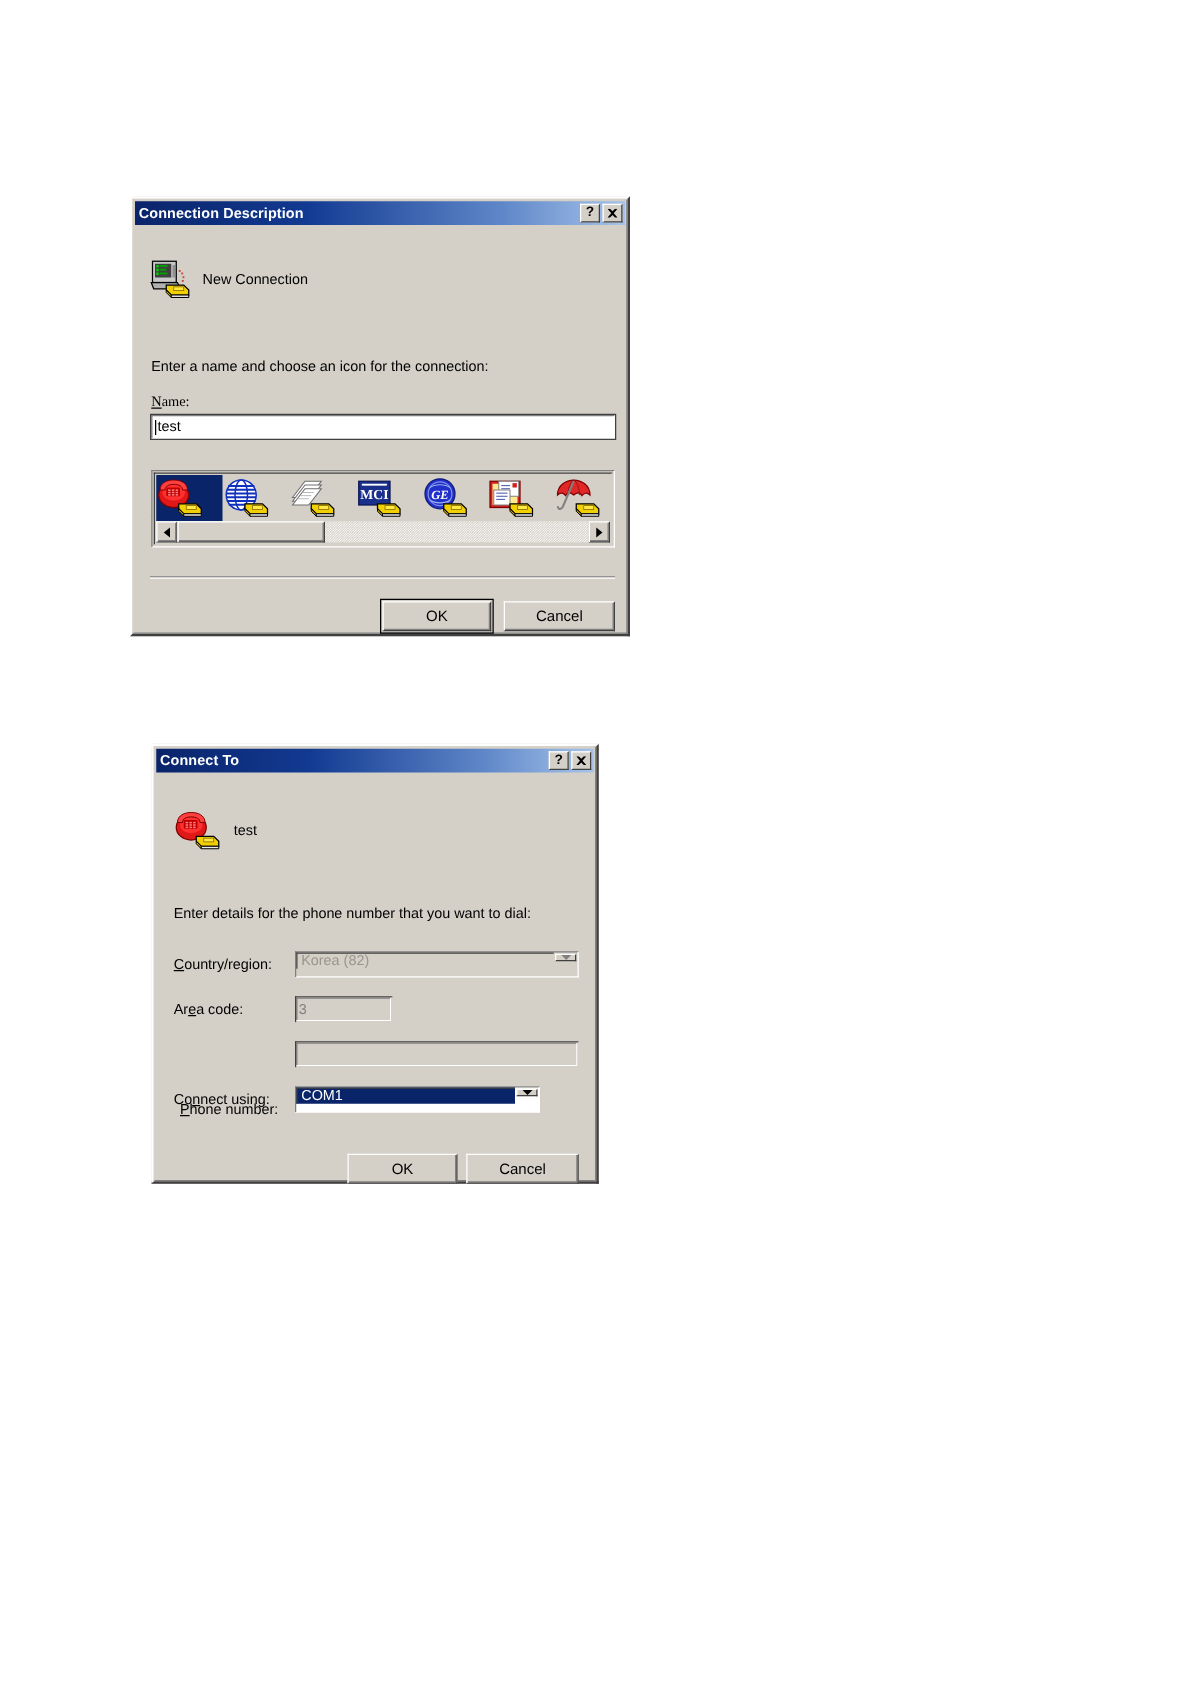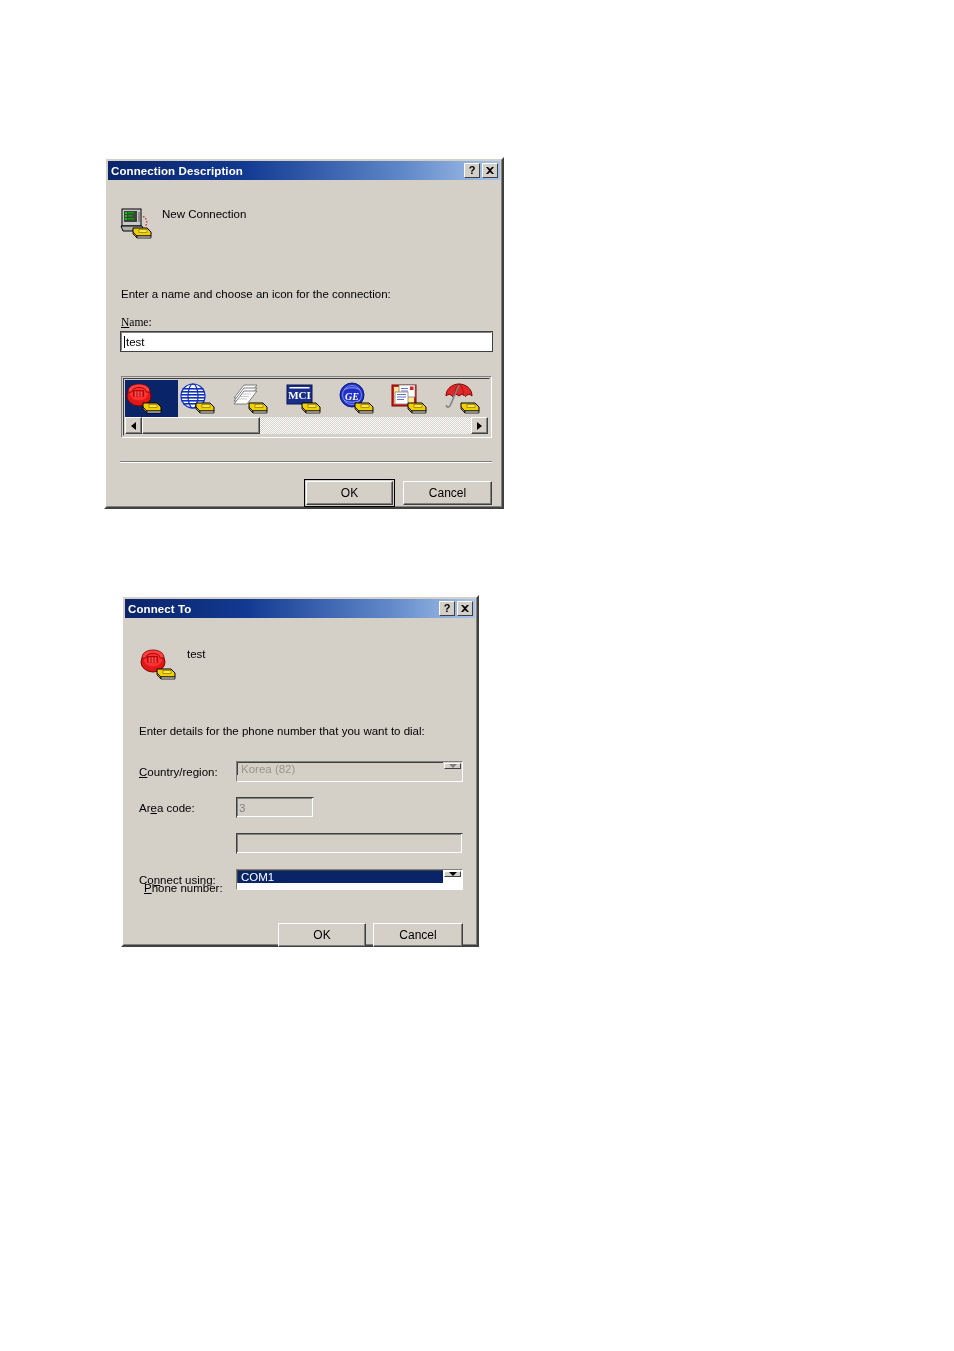--- a/index.html
+++ b/index.html
@@ -72,21 +72,21 @@
     cursor: default;
   }
   .title-btn.help { font-size: 11px; }
   .title-btn.close svg { display:block; }
 
   .dlg-body { padding: 0; position: relative; }
 
   
   .header-row {
     display: flex;
-    align-items: flex-start;
+    align-items: center;
     gap: 8px;
   }
   .header-caption { font-size: 11.5px; }
 
   
   .prompt-text { font-size: 11.5px; }
   .field-label { font-size: 11.5px; white-space: nowrap; }
   u.acc { text-decoration: underline; }
 
   .textbox {
@@ -572,21 +572,21 @@
     <div class="textbox sunken2 disabled" style="position:absolute; left:113px; top:179px; width:78px; height:21px;">
       <span>3</span>
     </div>
 
     <div class="field-label" style="position:absolute; left:21px; top:220px;margin-top:44px;"><u class="acc">P</u>hone number:</div>
     <div class="textbox sunken2" style="position:absolute; left:113px; top:215px; width:227px; height:21px; background:#d4d0c8;">
       <span></span>
     </div>
 
     <div class="field-label" style="position:absolute; left:16px; top:256px;">Co<u class="acc">n</u>nect using:</div>
-    <div class="combo selected" style="position:absolute; left:113px; top:251px; width:227px; height:21px;">
+    <div class="combo selected" style="position:absolute; left:113px; top:251px; width:196px; height:21px;">
       <div class="combo-inner">COM1</div>
       <div class="combo-arrow">
         <span class="tri"></span>
       </div>
     </div>
 
     <div class="btn" style="position:absolute; left:155px; top:305px; width:88px; height:24px;">
       <span>OK</span>
     </div>
     <div class="btn" style="position:absolute; left:250px; top:305px; width:90px; height:24px;">

